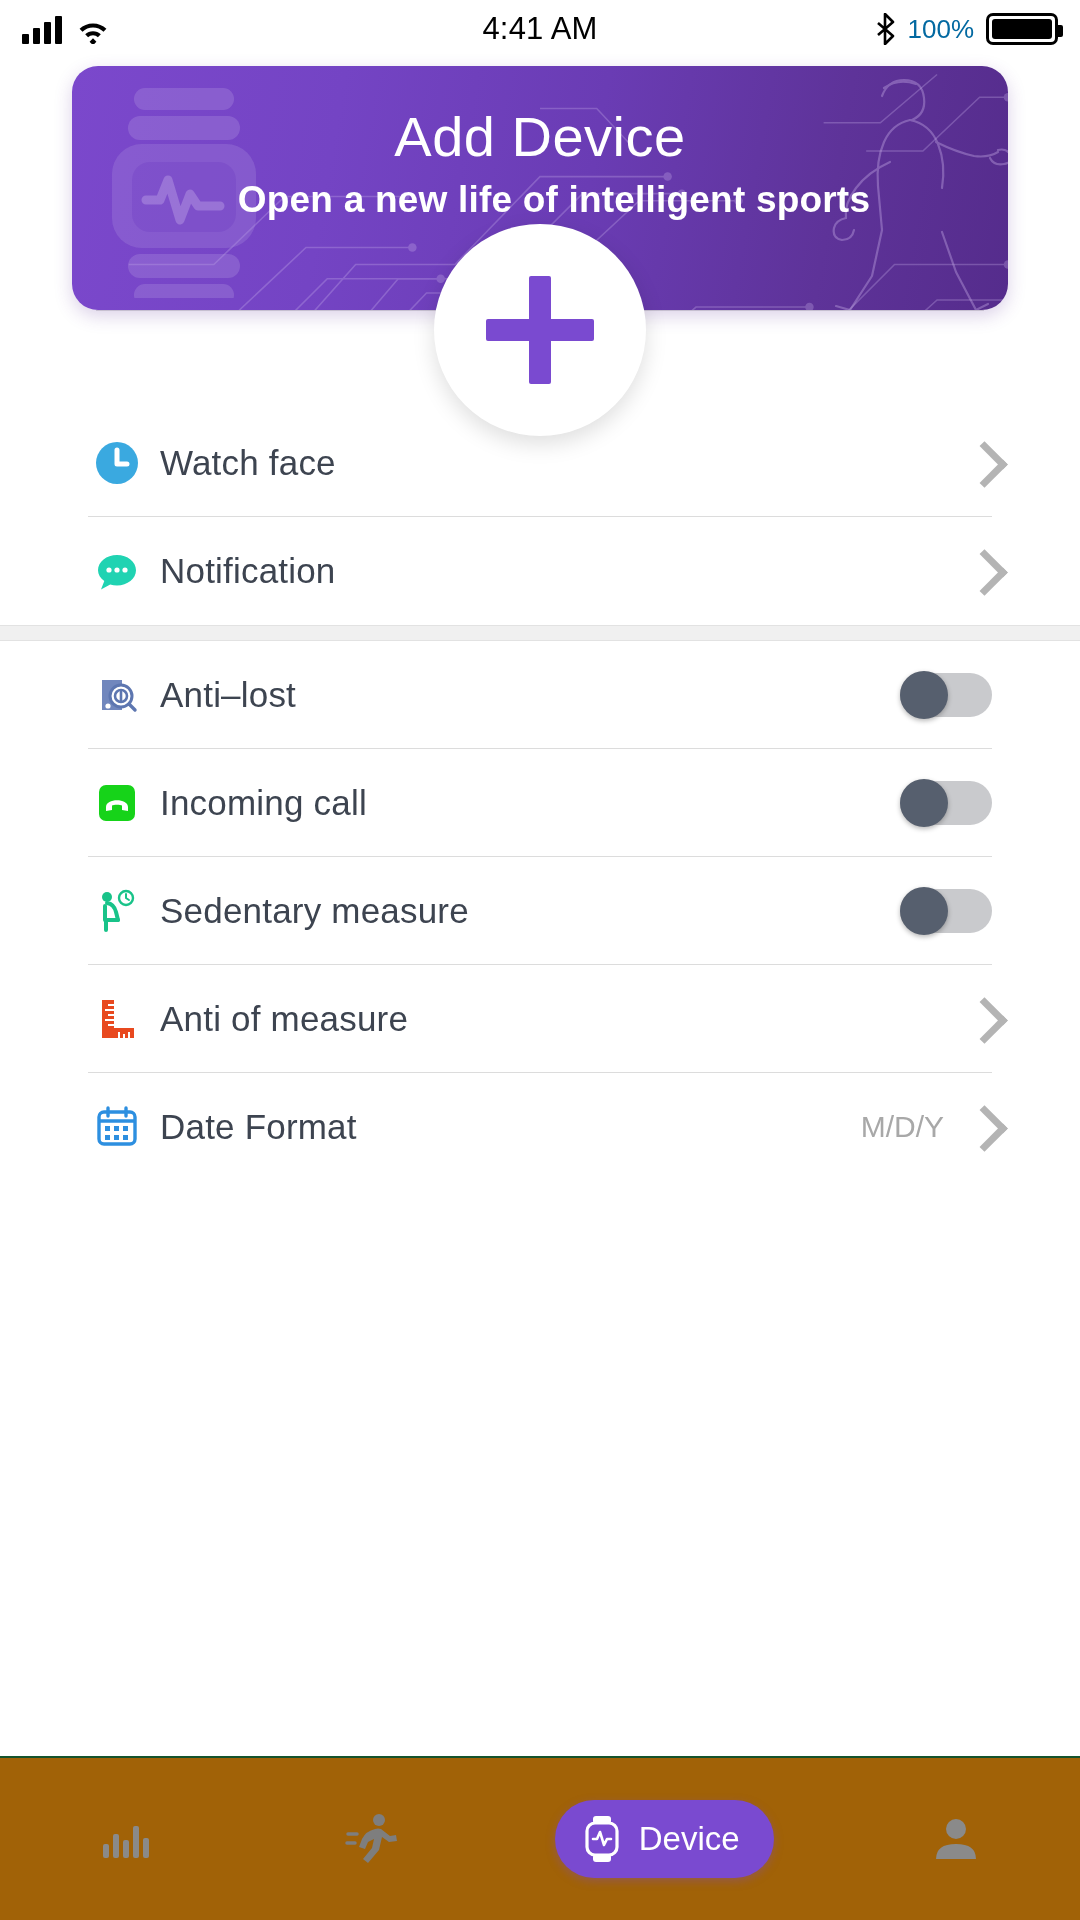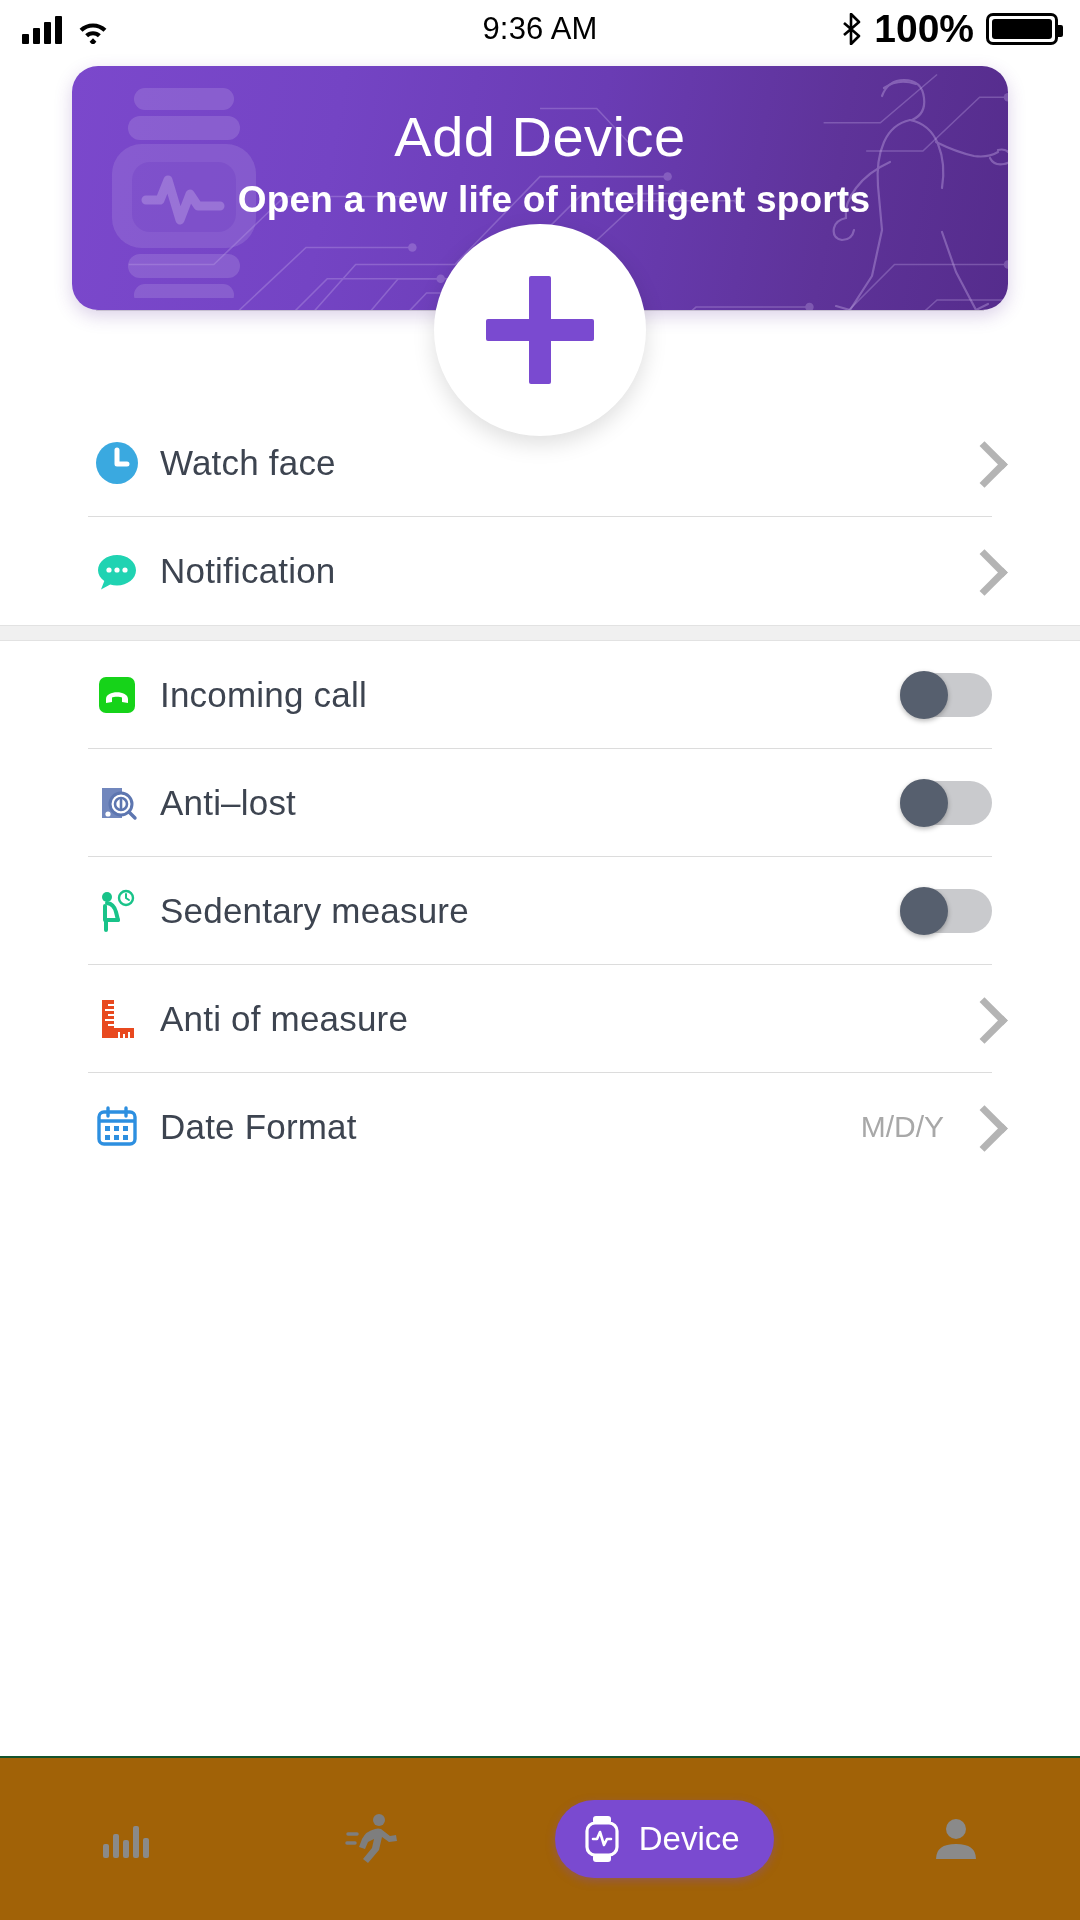--- a/index.html
+++ b/index.html
@@ -27,21 +27,21 @@
   .bars i:nth-child(4){ height:28px; }
   .wifi { width:34px; height:28px; position:relative; }
   .sb-center {
     position:absolute; left:0; right:0; text-align:center;
     font-size:31px; color:#000; letter-spacing:.2px;
   }
   .sb-right {
     margin-left:auto; display:flex; align-items:center; gap:12px;
   }
   .bt { width:20px; height:32px; }
-  .battpct { font-size:39px; color:#000000;font-weight:bold; }
+  .battpct { font-size:26px; color:#0369a1; }
   .batt {
     width:72px; height:32px; border:3px solid #000; border-radius:7px;
     position:relative; padding:3px;
   }
   .batt::after {
     content:""; position:absolute; right:-8px; top:9px;
     width:5px; height:12px; background:#000; border-radius:0 2px 2px 0;
   }
   .batt .fill { width:100%; height:100%; background:#000; border-radius:3px; }
 
@@ -154,21 +154,21 @@
         <i></i>
     </div>
     <div class="wifi">
       <svg width="34" height="28" viewBox="0 0 34 28">
         <path d="M17 7.5c5.2 0 9.9 2 13.4 5.3l-2.9 3C24.6 13.1 21 11.6 17 11.6s-7.6 1.5-10.5 4.2l-2.9-3C7.1 9.5 11.8 7.5 17 7.5z" fill="#000"></path>
         <path d="M17 15.2c3 0 5.8 1.2 7.8 3.1l-2.9 3c-1.3-1.3-3-2-4.9-2s-3.6.8-4.9 2l-2.9-3c2-1.9 4.8-3.1 7.8-3.1z" fill="#000"></path>
         <path d="M17 22.3l3.4 3.5-3.4 3.5-3.4-3.5z" fill="#000"></path>
       </svg>
     </div>
   </div>
-  <div class="sb-center">9:36 AM</div>
+  <div class="sb-center">4:41 AM</div>
   <div class="sb-right">
     <div class="bt">
       <svg width="20" height="32" viewBox="0 0 20 32">
         <path d="M9 1 L17 9 L9 16 L9 1 Z M9 16 L17 23 L9 31 L9 16 Z M9 16 L2 10 M9 16 L2 22" stroke="#000" stroke-width="2.6" fill="none" stroke-linejoin="round"></path>
       </svg>
     </div>
     <div class="battpct">100%</div>
     <div class="batt">
         <div class="fill"></div>
       </div>
@@ -287,45 +287,45 @@
 
 </div>
 
 <div class="sep-band sep-band-top"></div>
 
 <div class="group g2">
 
   <div class="row">
     <div class="ico">
       <svg width="46" height="46" viewBox="0 0 46 46">
-        <rect x="5" y="5" width="36" height="36" rx="7" fill="#16d319"></rect>
-        <path d="M12 27 C12 18 34 18 34 27 L34 31 L28 30 L28 25.5
-                 C26.5 24.4 19.5 24.4 18 25.5 L18 30 L12 31 Z" fill="#fff"></path>
-      </svg>
-    </div>
-    <div class="label">Incoming call</div>
-    <div class="right">
-      <div class="toggle">
-        <div class="knob"></div>
-      </div>
-    </div>
-  </div>
-
-  <div class="row">
-    <div class="ico">
-      <svg width="46" height="46" viewBox="0 0 46 46">
         <path d="M8 8 h20 v30 h-20 z" fill="#7187bd"></path>
         <circle cx="14" cy="34" r="2.6" fill="#fff"></circle>
         <circle cx="27" cy="24" r="11" fill="#fff" stroke="#5d76b0" stroke-width="3"></circle>
         <circle cx="27" cy="24" r="6" fill="none" stroke="#5d76b0" stroke-width="2.6"></circle>
         <path d="M27 20 v8" stroke="#5d76b0" stroke-width="2.6" stroke-linecap="round"></path>
         <path d="M35 32 l6 6" stroke="#5d76b0" stroke-width="3.4" stroke-linecap="round"></path>
       </svg>
     </div>
     <div class="label">Anti–lost</div>
+    <div class="right">
+      <div class="toggle">
+        <div class="knob"></div>
+      </div>
+    </div>
+  </div>
+
+  <div class="row">
+    <div class="ico">
+      <svg width="46" height="46" viewBox="0 0 46 46">
+        <rect x="5" y="5" width="36" height="36" rx="7" fill="#16d319"></rect>
+        <path d="M12 27 C12 18 34 18 34 27 L34 31 L28 30 L28 25.5
+                 C26.5 24.4 19.5 24.4 18 25.5 L18 30 L12 31 Z" fill="#fff"></path>
+      </svg>
+    </div>
+    <div class="label">Incoming call</div>
     <div class="right">
       <div class="toggle">
         <div class="knob"></div>
       </div>
     </div>
   </div>
 
 
 
   <div class="row">

